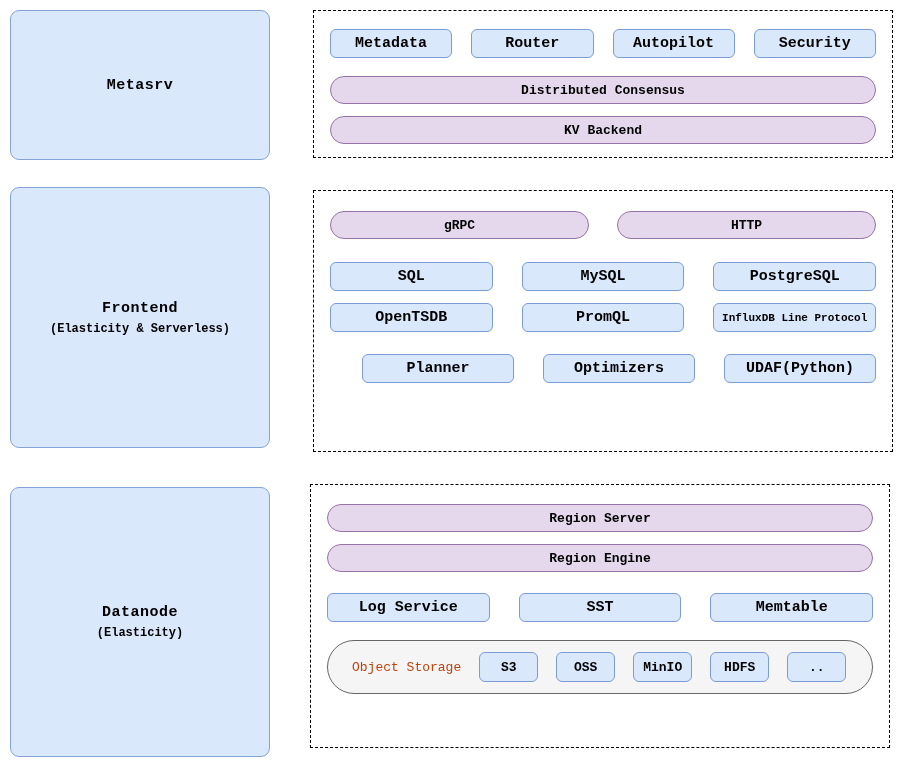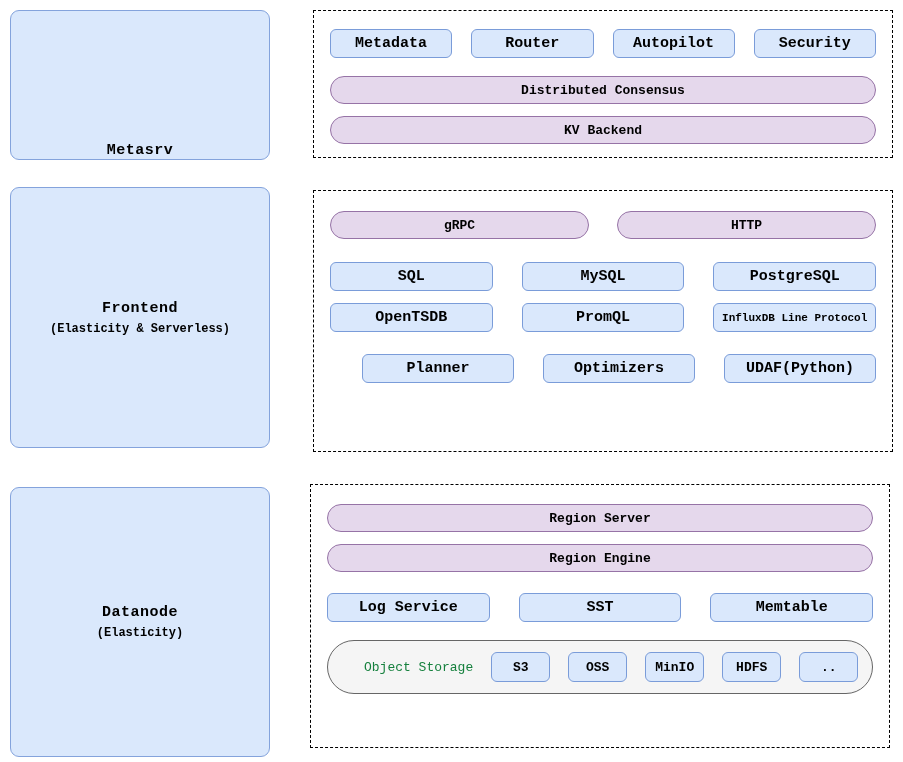--- a/index.html
+++ b/index.html
@@ -8,21 +8,21 @@
     font-family:"Liberation Mono","DejaVu Sans Mono",monospace; color:#000;
     overflow:hidden;
   }
   
   .bigbox {
     position:absolute; left:10px; width:260px;
     background:var(--blue-fill); border:1px solid var(--bigbox-border);
     border-radius:9px; box-sizing:border-box;
     display:flex; flex-direction:column; align-items:center; justify-content:center; gap:5px;
   }
-  .bigbox.sec1 { top:10px;  height:150px;justify-content:flex-end; }
+  .bigbox.sec1 { top:10px;  height:150px; }
   .bigbox.sec2 { top:187px; height:261px; }
   .bigbox.sec3 { top:487px; height:270px; }
   .bigtitle { font-size:15px; font-weight:700; letter-spacing:0.5px; }
   .bigsub   { font-size:12px; font-weight:700; }
 
   
   .panel {
     position:absolute; border:1px dashed #000000; background:#ffffff;
     box-sizing:border-box; padding:0 16px;
   }
@@ -50,21 +50,21 @@
     display:flex; align-items:center; justify-content:center;
     font-size:13px; font-weight:700; white-space:nowrap;
   }
   .pill-row .pill { flex:1; }
 
   .objstore {
     background:var(--gray-fill); border:1px solid var(--gray-border);
     border-radius:27px; height:54px; box-sizing:border-box;
     display:flex; align-items:center; padding:0 12px; gap:18px;
   }
-  .objlabel { font-size:13px; font-weight:400; color:#15803d; margin-left:24px; white-space:nowrap; }
+  .objlabel { font-size:13px; font-weight:400; color:#c2410c; margin-left:12px; white-space:nowrap; }
   .schip {
     flex:none; width:59px; height:30px;
     background:var(--blue-fill); border:1px solid var(--blue-border);
     border-radius:6px; box-sizing:border-box;
     display:flex; align-items:center; justify-content:center;
     font-size:13px; font-weight:700;
   }
 </style>
 </head>
 <body>

